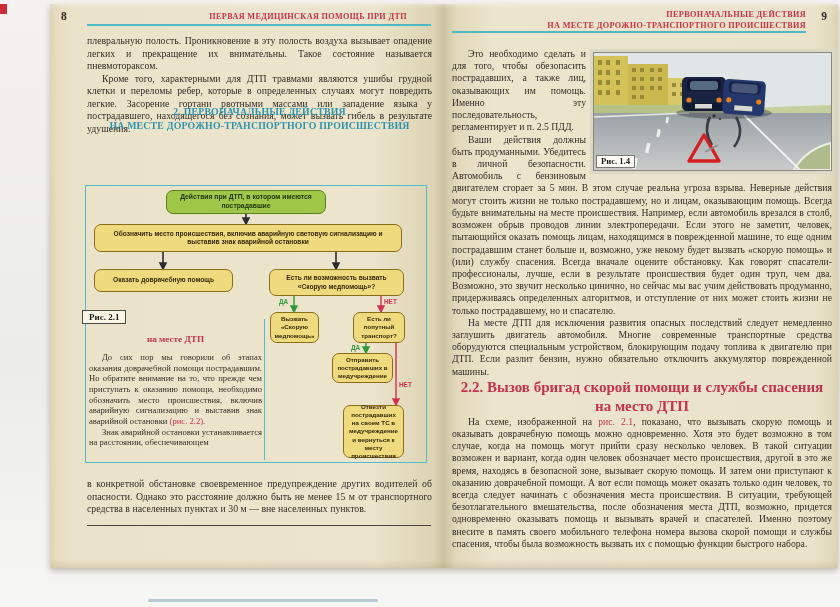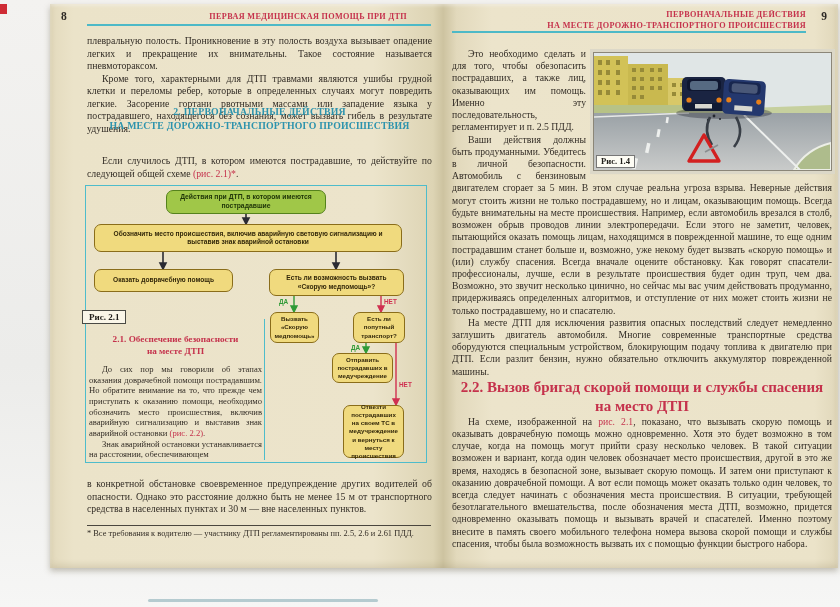--- a/index.html
+++ b/index.html
@@ -72,23 +72,20 @@
     <div class="bodytext" style="position:absolute;left:37px;top:31px;width:345px;">
       <p class="noindent">плевральную полость. Проникновение в эту полость воздуха вызывает опадение легких и прекращение их внимательны. Такое состояние называется пневмотораксом.</p>
       <p>Кроме того, характерными для ДТП травмами являются ушибы грудной клетки и переломы ребер, которые в определенных случаях могут повредить легкие. Засорение гортани рвотными массами или западение языка у пострадавшего, находящегося без сознания, может вызвать гибель в результате удушения.</p>
     </div>
 
     <div class="sec-teal" style="position:absolute;left:37px;top:101px;width:345px;">
       <div>2. ПЕРВОНАЧАЛЬНЫЕ ДЕЙСТВИЯ</div>
       <div>НА МЕСТЕ ДОРОЖНО-ТРАНСПОРТНОГО ПРОИСШЕСТВИЯ</div>
     </div>
 
-    <div class="bodytext" style="position:absolute;left:37px;top:151px;width:345px;">
-      <p><span>Если случилось ДТП, в котором имеются пострадавшие, то действуйте по следующей общей схеме </span><span class="ref">(рис. 2.1)*</span><span>.</span></p>
-    </div>
 
     <div class="fig21">
       <svg class="fc-arrows" viewBox="0 0 340 276">
 
         <g stroke="#2b2b33" stroke-width="1.6" fill="#2b2b33">
           <line x1="160" y1="28" x2="160" y2="33"></line>
             <polygon points="160,38 157,32 163,32"></polygon>
           <line x1="77" y1="66" x2="77" y2="78"></line>
             <polygon points="77,83 74,77 80,77"></polygon>
           <line x1="250" y1="66" x2="250" y2="78"></line>
@@ -125,38 +122,34 @@
       <span class="fc-lbl lbl-no" style="left:313px;top:195px;">НЕТ</span>
 
       <div class="fc-box fc-yellow fc-small" style="left:246px;top:167px;width:61px;height:30px;">Отправить пострадавших в медучреждение</div>
       <div class="fc-box fc-yellow fc-small" style="left:257px;top:219px;width:61px;height:53px;">Отвезти пострадавших на своем ТС в медучреждение и вернуться к месту происшествия</div>
 
       <div class="fig-divider"></div>
       <div class="figlabel" style="left:-4px;top:124px;">Рис. 2.1</div>
 
       <div class="cutout-block">
         <div class="sec-red h21">
-          <div>2.1. Обеспечение безопасности</div>
           <div>на месте ДТП</div>
         </div>
         <div class="bodytext">
           <p style="text-indent:13px;"><span>До сих пор мы говорили об этапах оказания доврачебной помощи пострадавшим. Но обратите внимание на то, что прежде чем приступать к оказанию помощи, необходимо обозначить место происшествия, включив аварийную сигнализацию и выставив знак аварийной остановки </span><span class="ref">(рис. 2.2)</span><span>.</span></p>
           <p style="text-indent:13px;">Знак аварийной остановки устанавливается на расстоянии, обеспечивающем</p>
         </div>
       </div>
     </div>
 
     <div class="bodytext" style="position:absolute;left:37px;top:474px;width:345px;">
       <p class="noindent">в конкретной обстановке своевременное предупреждение других водителей об опасности. Однако это расстояние должно быть не менее 15 м от транспортного средства в населенных пунктах и 30 м — вне населенных пунктов.</p>
     </div>
 
     <div style="position:absolute;left:37px;top:521px;width:344px;border-top:1px solid #4a463e;"></div>
-    <div class="bodytext" style="position:absolute;left:37px;top:525px;width:345px;font-size:8.4px;">
-      <p class="noindent">* Все требования к водителю — участнику ДТП регламентированы пп. 2.5, 2.6 и 2.61 ПДД.</p>
-    </div>
   </div>
 
   <div class="page page-right">
     <div class="pagenum" style="right:11px;">9</div>
     <div class="runhead" style="position:absolute;right:32px;top:6px;width:330px;text-align:right;">
       <div>ПЕРВОНАЧАЛЬНЫЕ ДЕЙСТВИЯ</div>
       <div>НА МЕСТЕ ДОРОЖНО-ТРАНСПОРТНОГО ПРОИСШЕСТВИЯ</div>
     </div>
     <div class="rule" style="left:14px;top:27px;width:354px;"></div>
 

